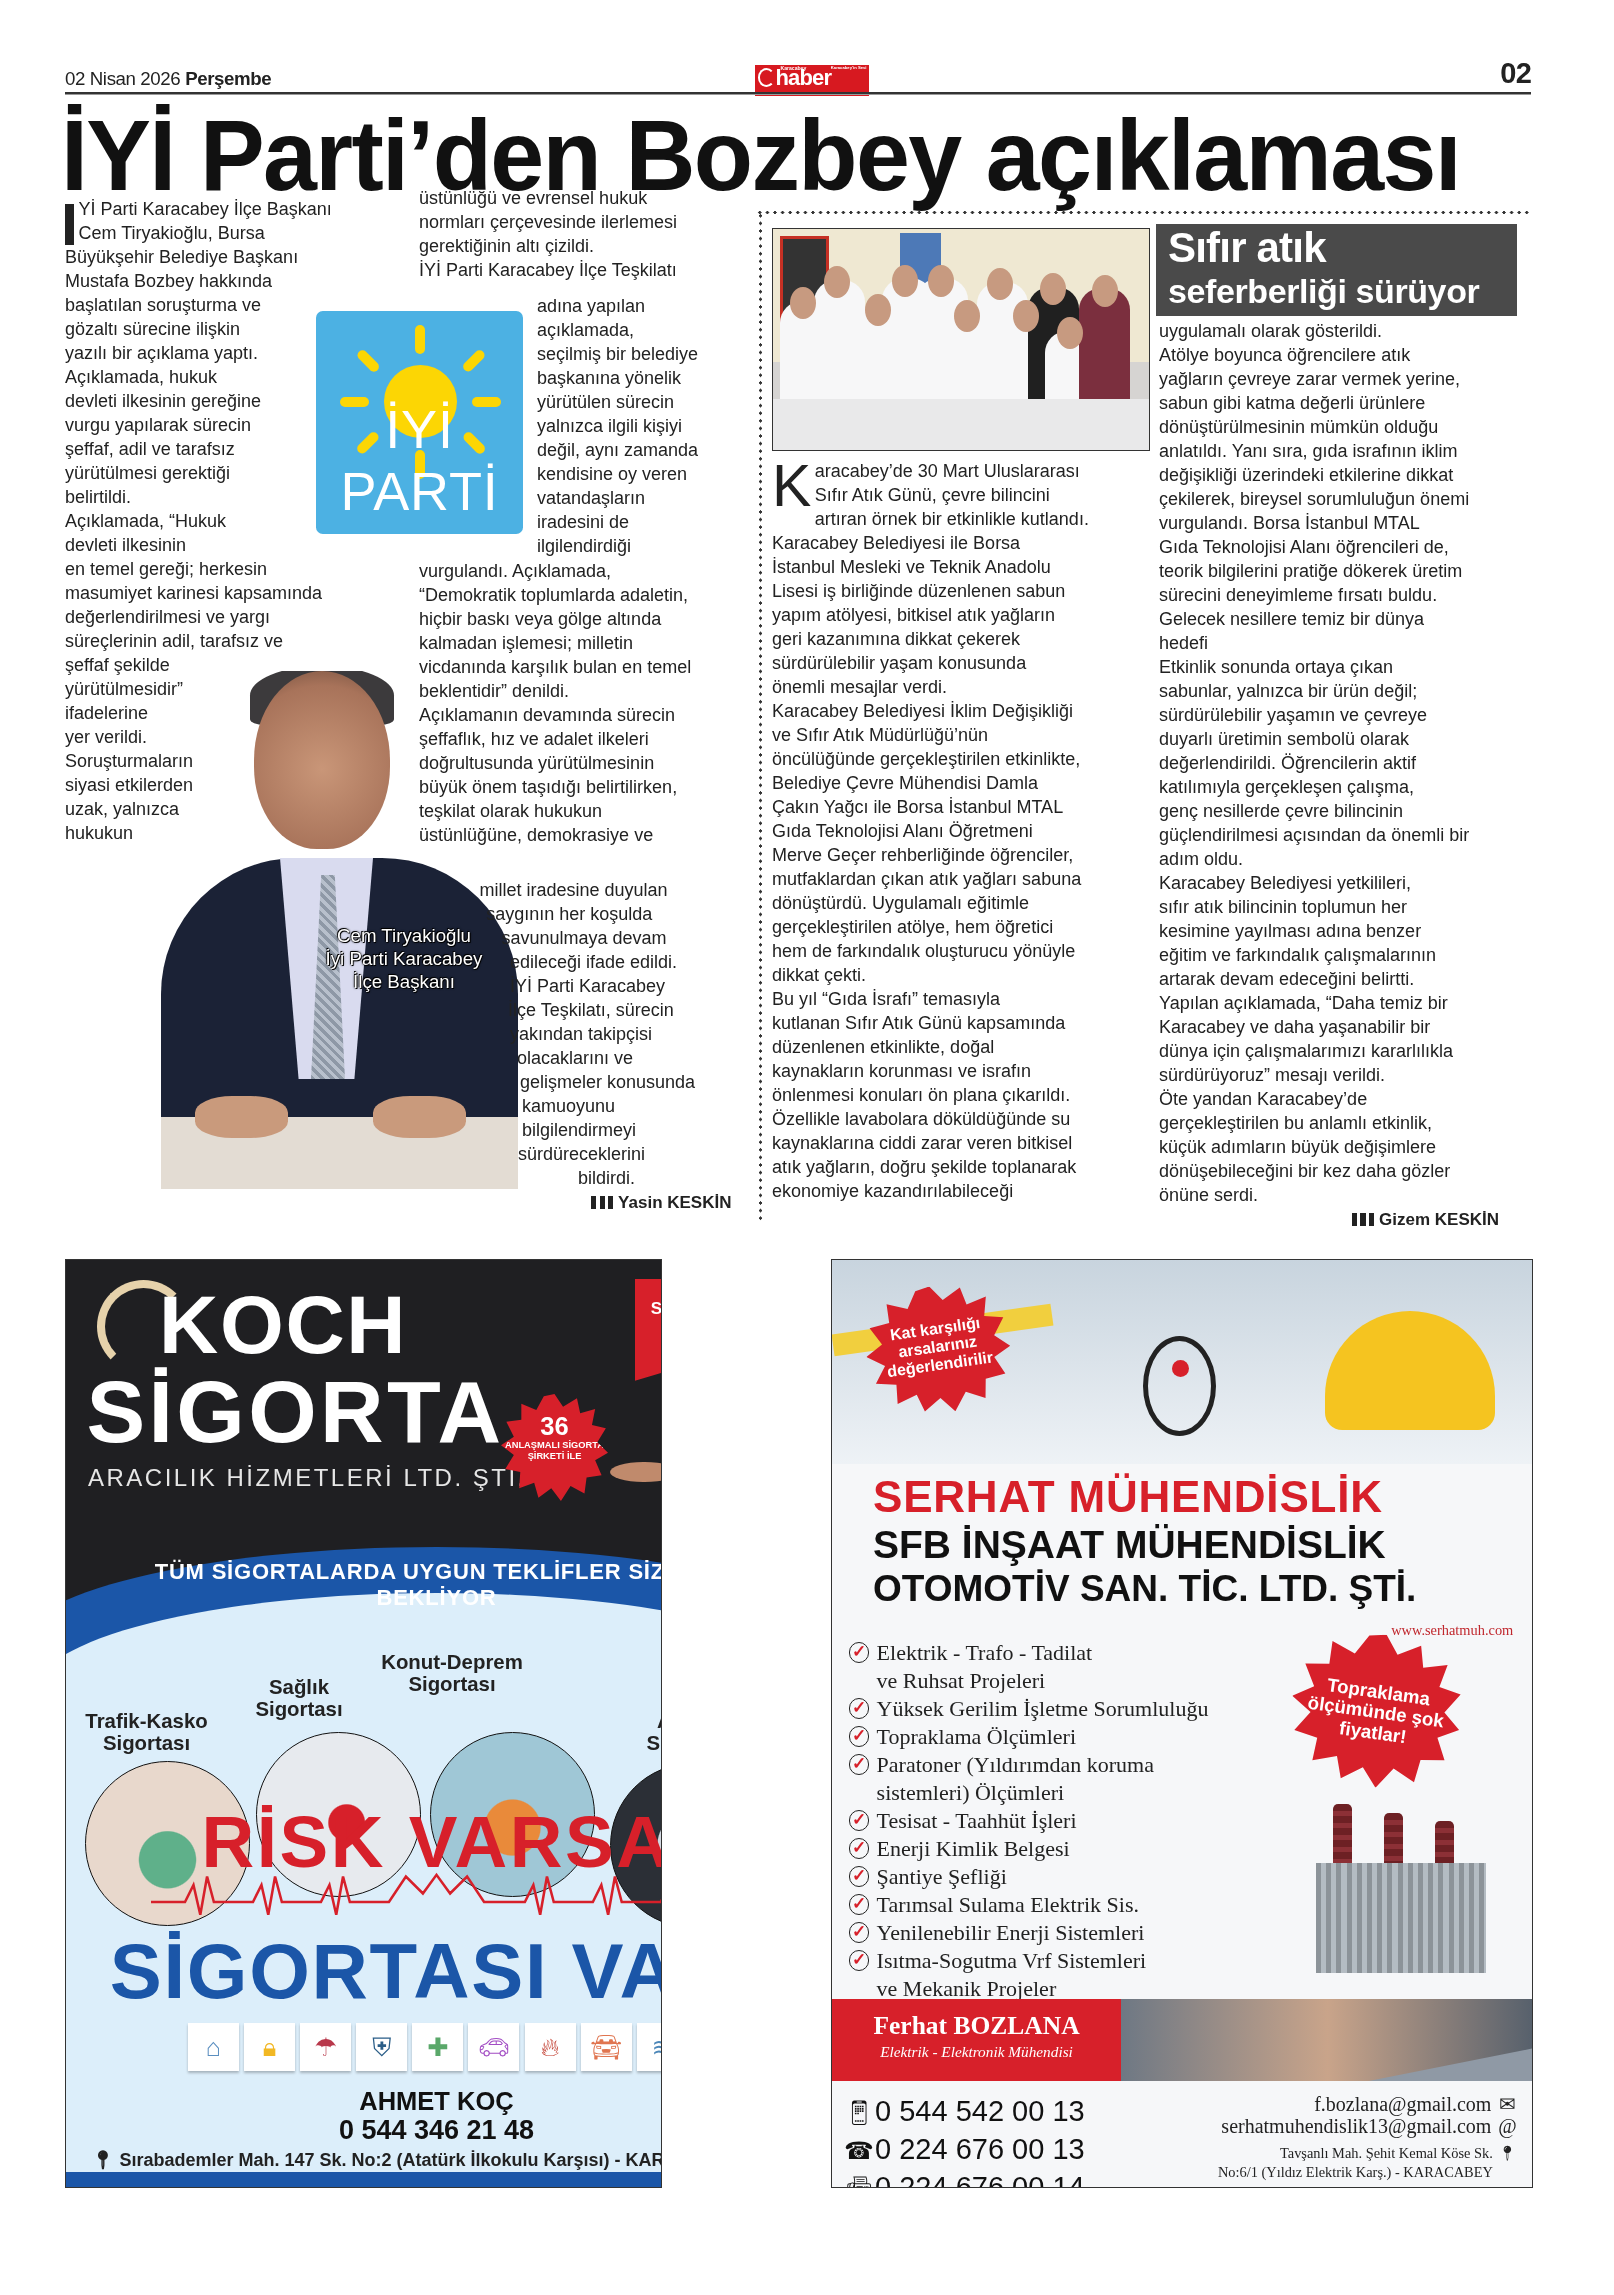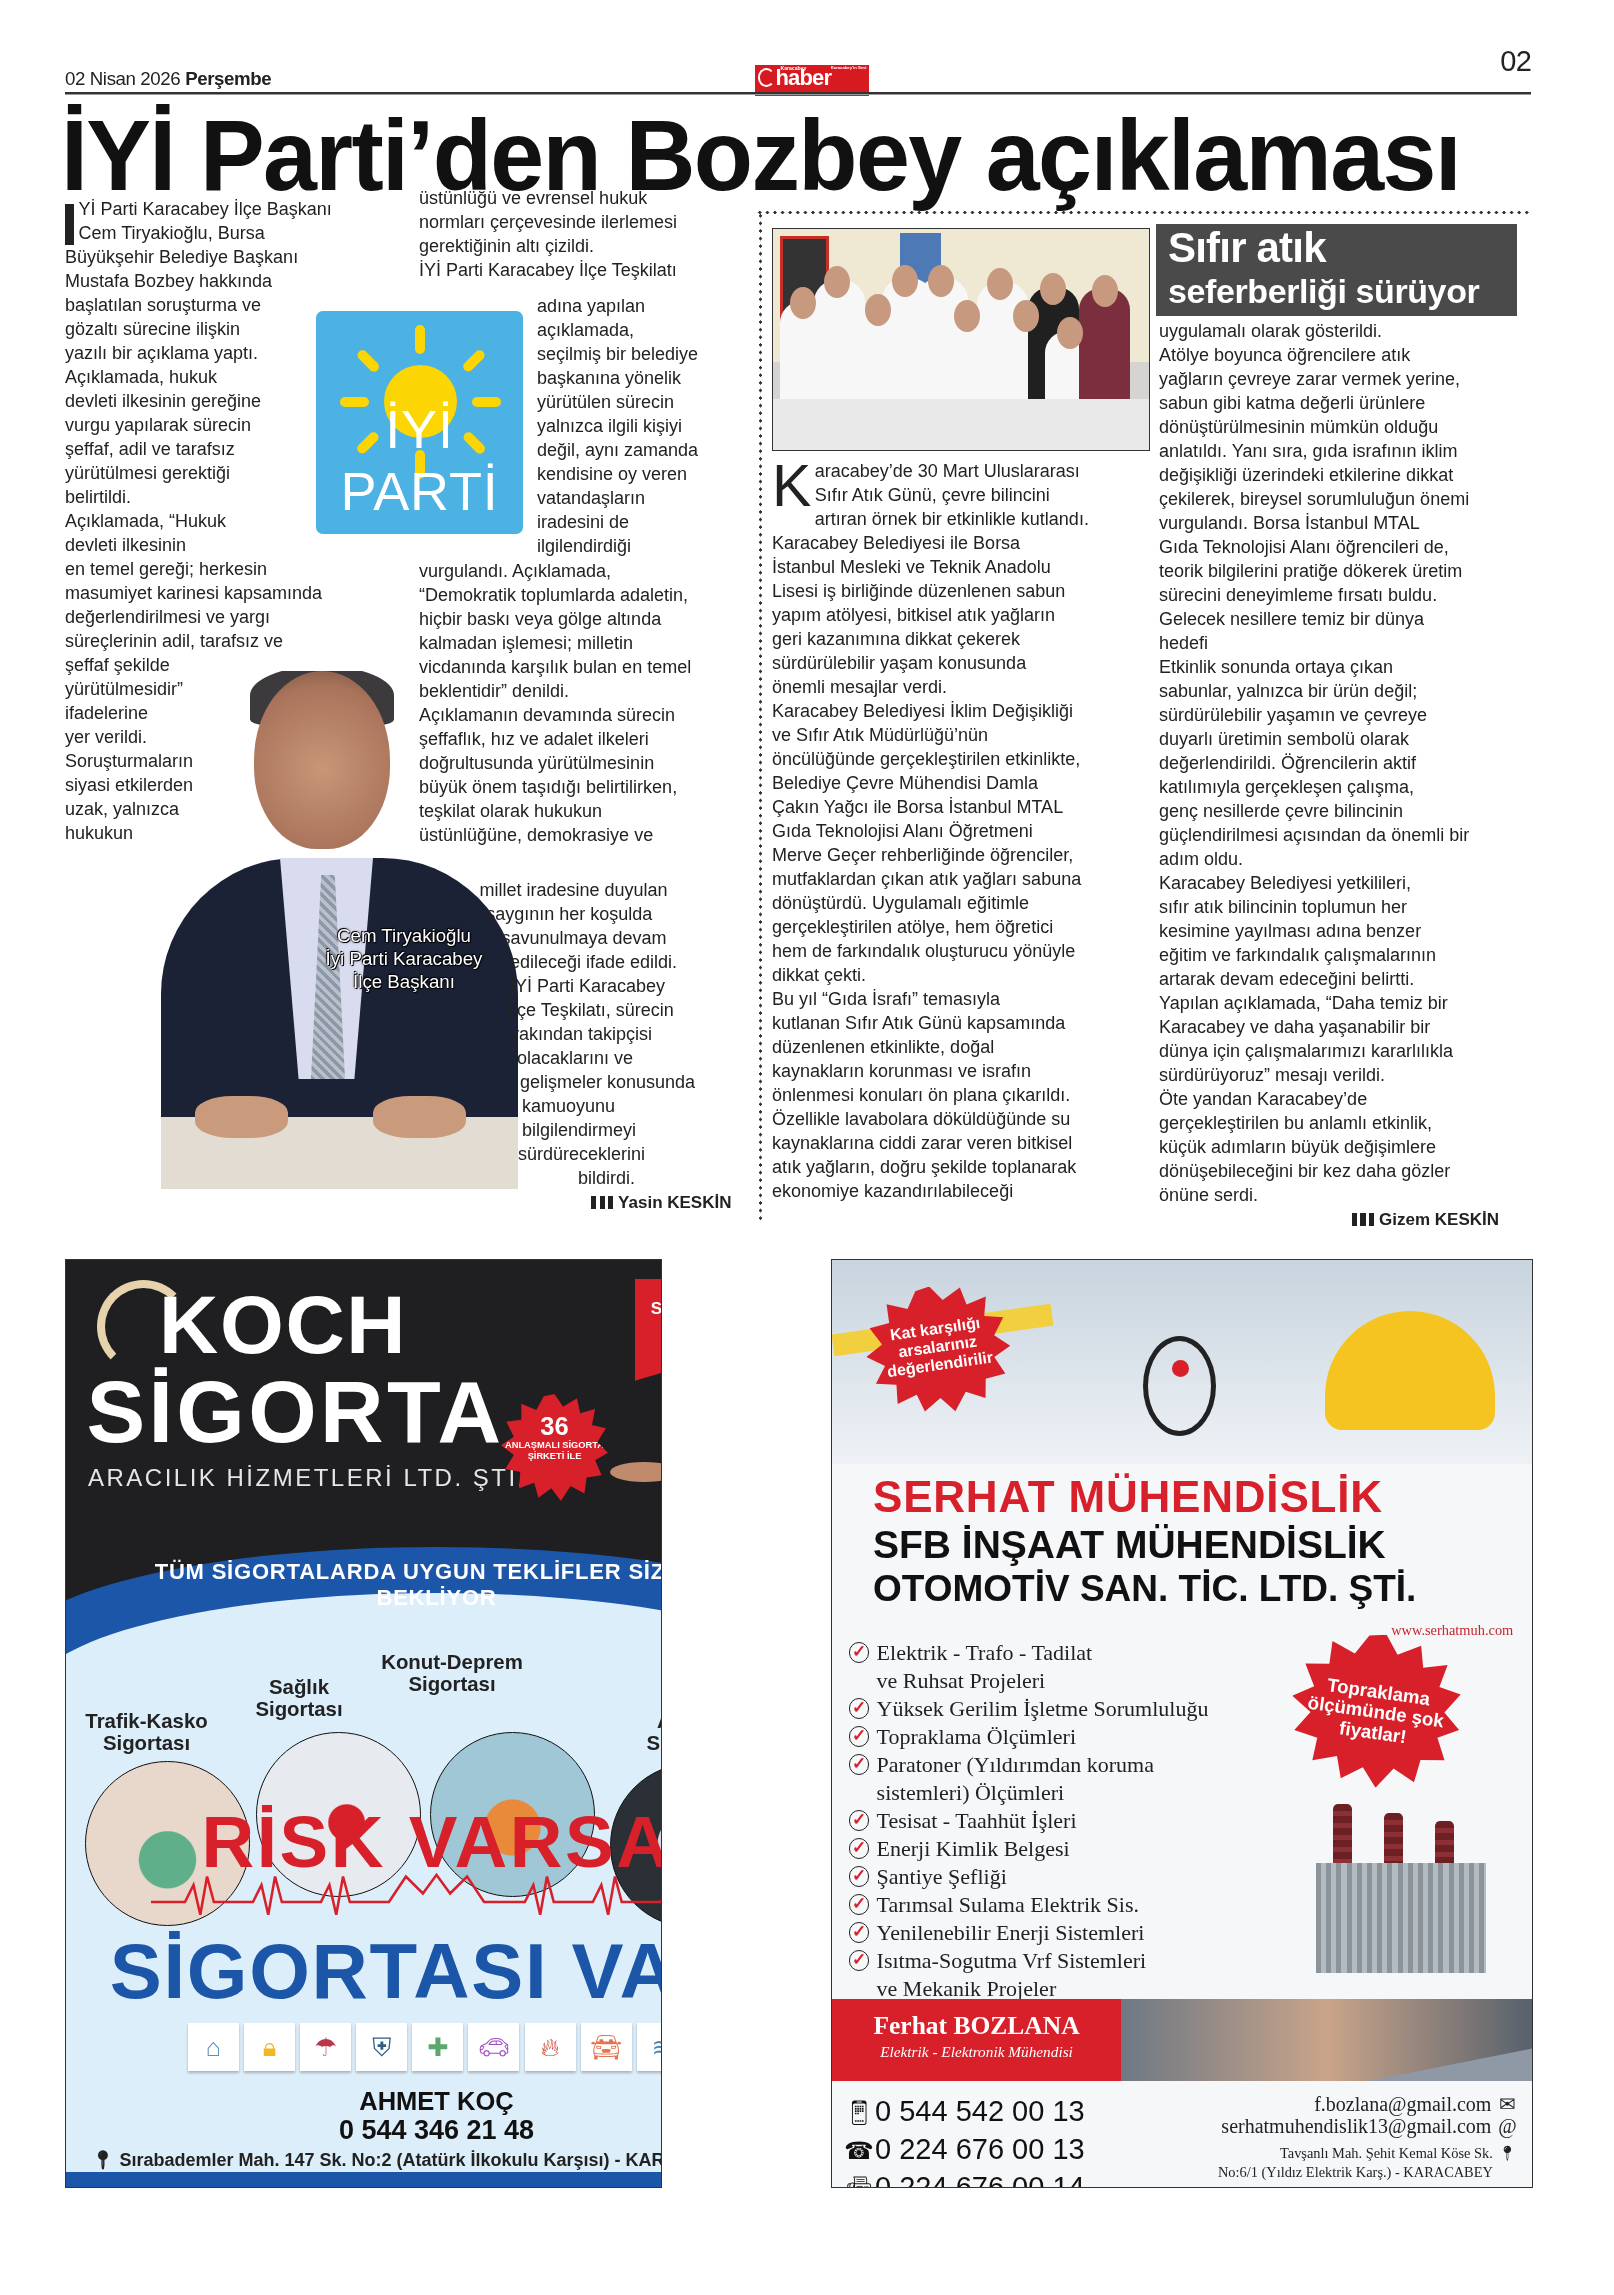--- a/index.html
+++ b/index.html
@@ -7,21 +7,21 @@
   body { position: relative; font-family: "Liberation Sans", sans-serif; color: #222; overflow: hidden; }
 
   
   .masthead { position: absolute; left: 65px; top: 65px; width: 1466px; height: 27px; }
   .masthead .date { position: absolute; left: 0; bottom: 1.7px; font-family: "Liberation Sans", sans-serif; font-size: 18.7px; color: #222; letter-spacing: -0.4px; }
   .masthead .date b { font-weight: bold; }
   .masthead .logo { position: absolute; left: 690px; top: 0; width: 114px; height: 31px; background: #d71920; color: #fff; font-weight: bold; font-size: 22px; line-height: 25.5px; padding-left: 20.4px; letter-spacing: -0.8px; }
   .masthead .logo .crescent { position: absolute; left: 2.5px; top: 3.4px; width: 17px; height: 18.7px; border-radius: 50%; border: 2.5px solid #fff; border-right-color: transparent; }
   .masthead .logo .sub { position: absolute; left: 25.5px; top: 0; font-size: 5.1px; line-height: 6.8px; font-weight: bold; letter-spacing: 0; }
   .masthead .logo .tag { position: absolute; right: 2.5px; top: 0; font-size: 4.2px; line-height: 6.8px; letter-spacing: 0; }
-  .masthead .pageno { position: absolute; right: 0; bottom: 16px; font-size: 29px; font-weight: normal; line-height: 29px; letter-spacing: -0.8px; }
+  .masthead .pageno { position: absolute; right: 0; bottom: 4px; font-size: 29px; font-weight: bold; line-height: 29px; letter-spacing: -0.8px; }
   .rule { position: absolute; left: 65px; top: 92px; width: 1466px; height: 2.5px; background: #333; border-bottom: 0.8px solid #999; }
 
   .headline { position: absolute; left: 61px; top: 104px; width: 1474px; font-family: "Liberation Sans", sans-serif; font-weight: bold; font-size: 100px; line-height: 102px; color: #111; letter-spacing: -1.7px; transform: scaleX(0.97); transform-origin: left top; white-space: nowrap; }
 
   
   .col { position: absolute; font-size: 18px; line-height: 24px; color: #222; }
   .col p { white-space: pre-line; }
   .drop-I { float: left; width: 8.5px; height: 41px; background: #222; margin: 6.8px 5.1px 0 0; }
   .dropcap-k { float: left; font-size: 59px; line-height: 49px; margin: 3.4px 3.4px 0 0; font-weight: normal; color: #222; }
 

